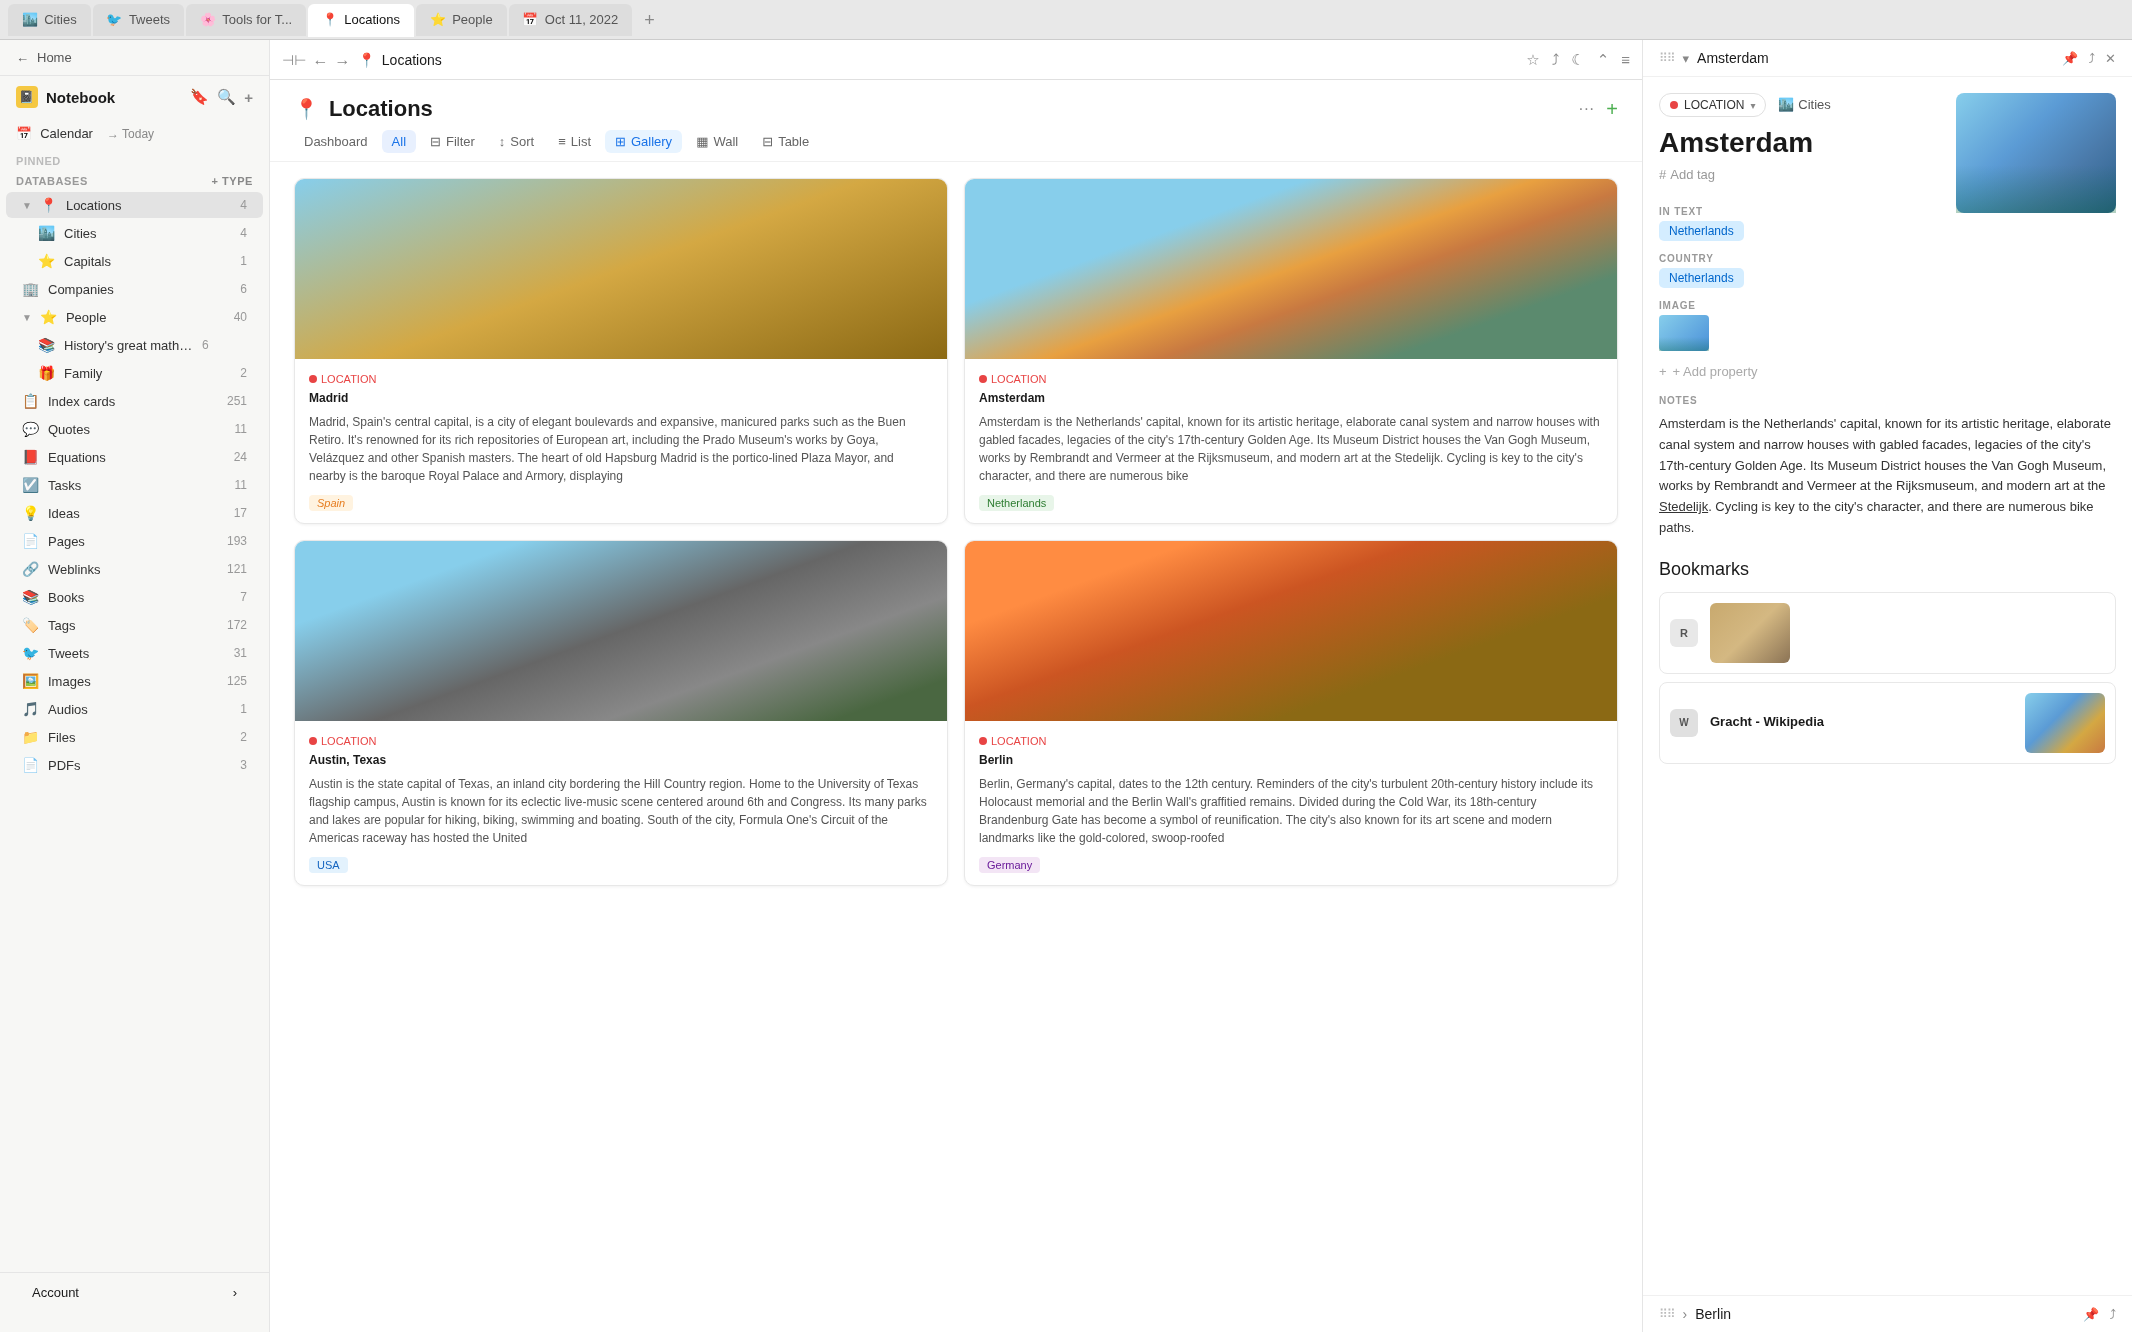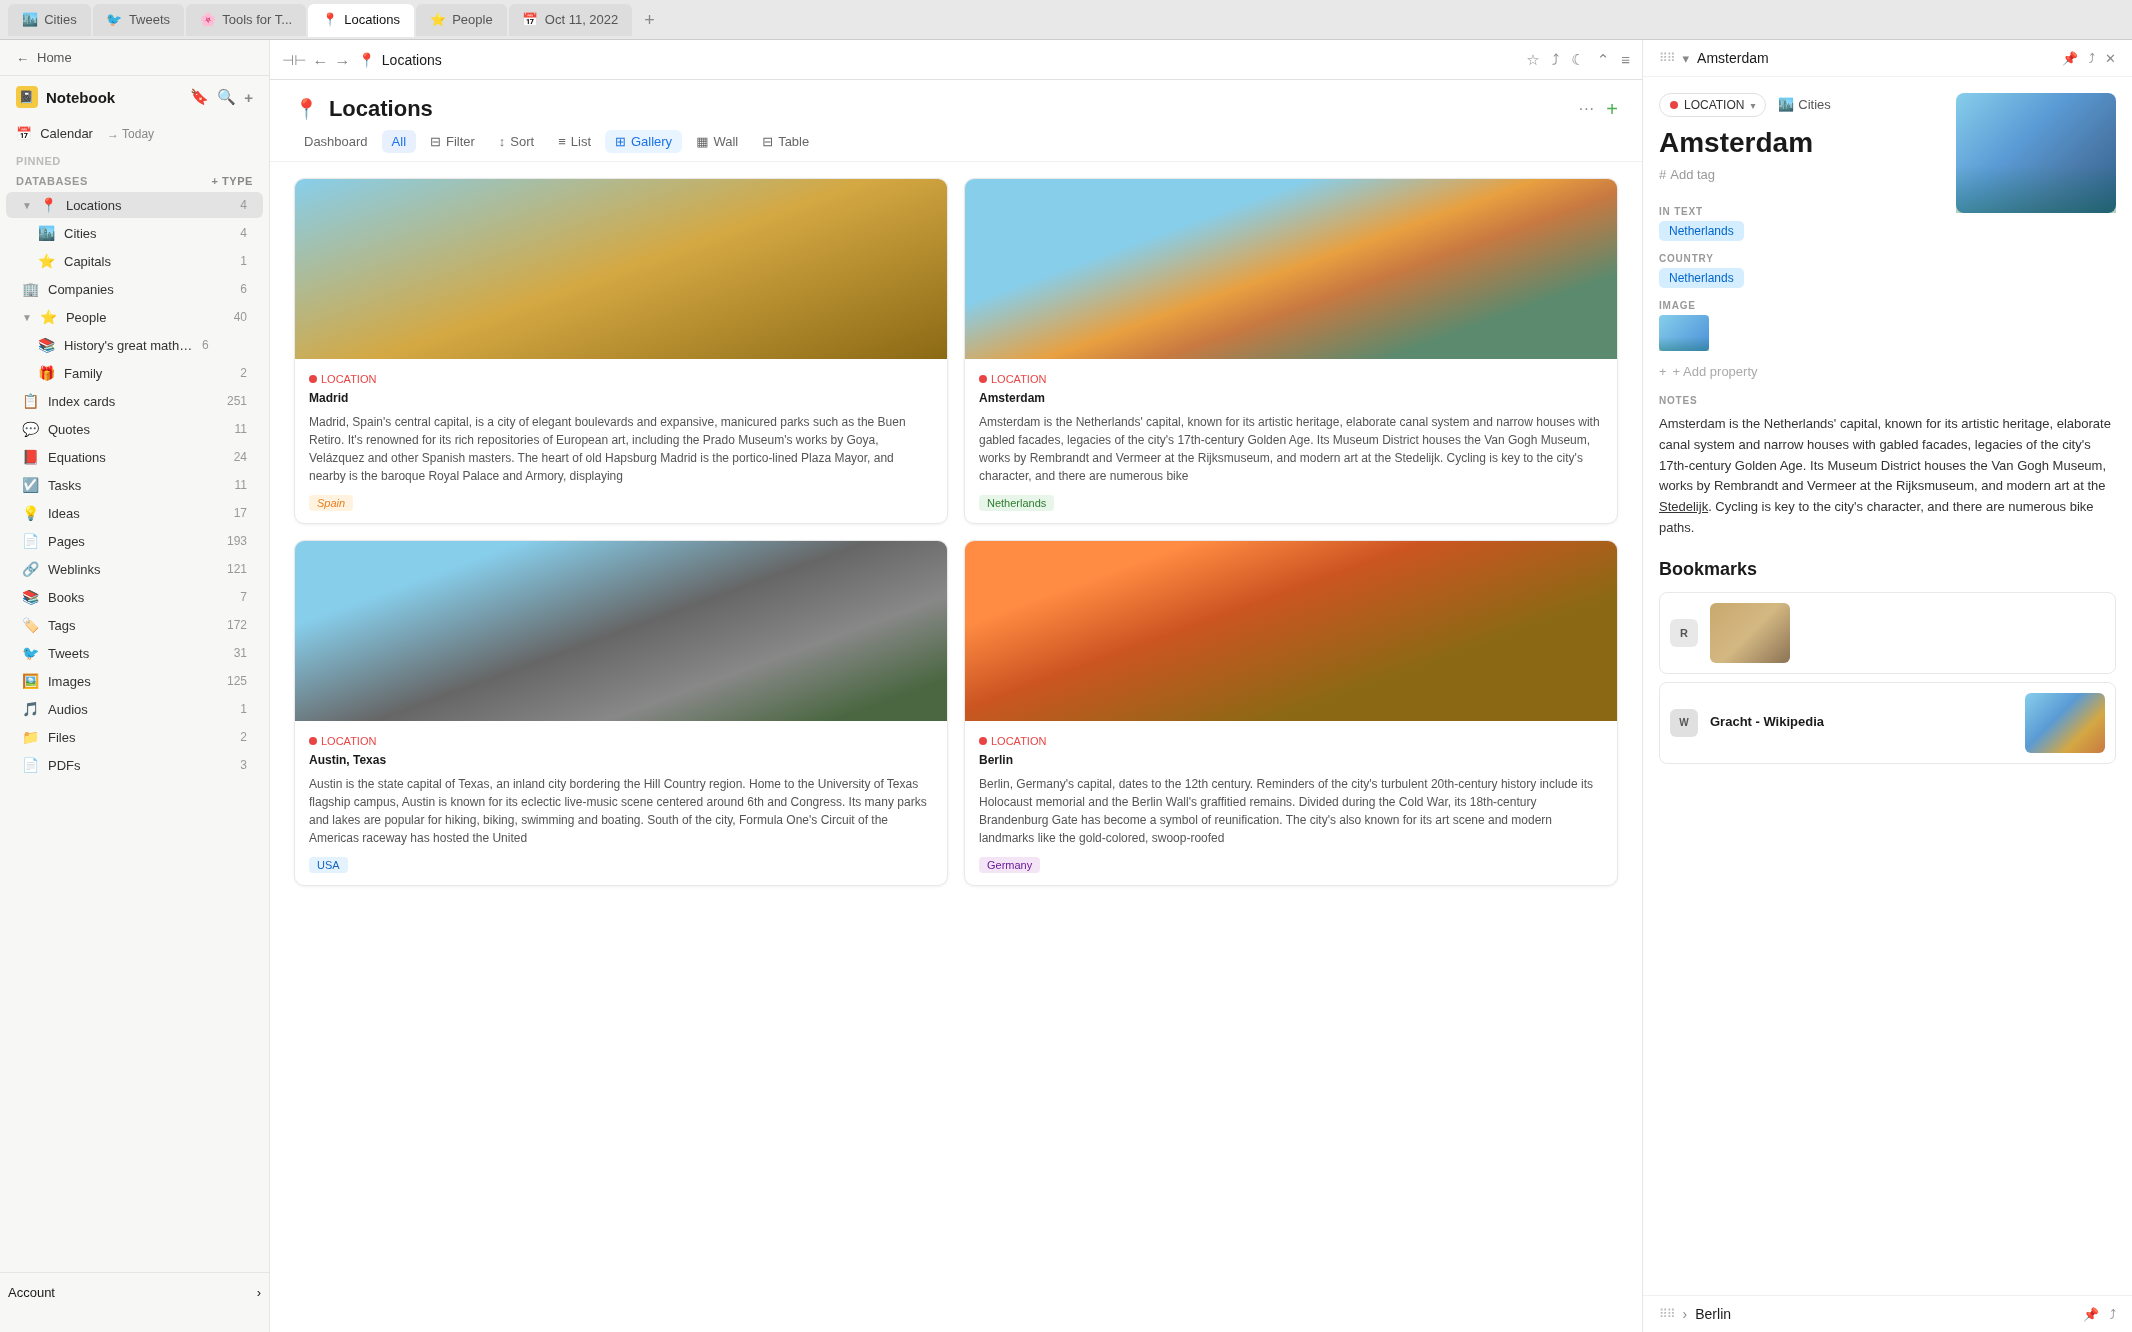--- a/index.html
+++ b/index.html
@@ -34,21 +34,21 @@
     .sidebar-section { padding: 6px 16px 4px; font-size: 11px; font-weight: 600; color: #999; letter-spacing: 0.05em; text-transform: uppercase; display: flex; align-items: center; justify-content: space-between; }
     .sidebar-item { display: flex; align-items: center; gap: 8px; padding: 5px 16px; cursor: pointer; border-radius: 6px; margin: 1px 6px; color: #333; font-size: 13px; }
     .sidebar-item.active { background: #e3e3e3; font-weight: 500; }
     .sidebar-item-icon { width: 18px; text-align: center; font-size: 14px; }
     .sidebar-item-label { flex: 1; }
     .sidebar-item-count { color: #999; font-size: 12px; }
     .sidebar-item-indent { padding-left: 32px; }
     .sidebar-chevron { color: #999; font-size: 10px; }
     .sidebar-calendar { display: flex; align-items: center; gap: 8px; padding: 8px 16px; cursor: pointer; color: #333; font-size: 13px; }
     .pinned-label { padding: 6px 16px 2px; font-size: 11px; font-weight: 600; color: #bbb; letter-spacing: 0.05em; }
-    .sidebar-bottom { margin-top: auto; padding: 12px 8px; border-top: 1px solid #e5e5e5; display: flex; align-items: center; justify-content: space-between; cursor: pointer; }
+    .sidebar-bottom { margin-top: auto; padding: 12px 32px; border-top: 1px solid #e5e5e5; display: flex; align-items: center; justify-content: space-between; cursor: pointer; }
 
     
     .content-area { flex: 1; display: flex; flex-direction: column; overflow: hidden; background: #fff; }
 
     
     .page-header { padding: 16px 24px 0; display: flex; align-items: center; justify-content: space-between; }
     .page-title-row { display: flex; align-items: center; gap: 10px; }
     .page-title-icon { font-size: 20px; color: #e84444; }
     .page-title-text { font-size: 22px; font-weight: 700; }
     .page-header-actions { display: flex; align-items: center; gap: 12px; color: #888; }
@@ -86,21 +86,21 @@
     .panel-city-title { font-size: 28px; font-weight: 700; margin-bottom: 8px; }
     .add-tag { display: inline-flex; align-items: center; gap: 4px; color: #999; font-size: 13px; cursor: pointer; margin-bottom: 12px; }
     .panel-prop-label { font-size: 10px; font-weight: 600; color: #999; letter-spacing: 0.08em; text-transform: uppercase; margin-top: 12px; margin-bottom: 4px; }
     .prop-tag { display: inline-block; padding: 3px 10px; border-radius: 5px; font-size: 12px; font-weight: 500; }
     .prop-tag.netherlands { background: #d4edff; color: #0066cc; }
     .prop-image-thumb { width: 50px; height: 36px; border-radius: 4px; background: #aaa; display: inline-block; }
     .add-property { display: flex; align-items: center; gap: 6px; color: #aaa; font-size: 13px; cursor: pointer; margin-top: 10px; }
     .panel-notes-label { font-size: 10px; font-weight: 600; color: #999; letter-spacing: 0.08em; text-transform: uppercase; margin: 16px 0 8px; }
     .panel-notes { font-size: 13px; color: #333; line-height: 1.6; }
     .panel-notes u { text-decoration: underline; }
-    .bookmarks-title { font-size: 18px; font-weight: 700; margin: 20px 0 12px; }
+    .bookmarks-title { font-size: 18px; font-weight: 400; margin: 20px 0 12px; }
     .bookmark-item { display: flex; align-items: center; gap: 12px; padding: 10px; border: 1px solid #e8e8e8; border-radius: 8px; margin-bottom: 8px; }
     .bookmark-favicon { width: 28px; height: 28px; background: #e8e8e8; border-radius: 6px; display: flex; align-items: center; justify-content: center; font-size: 11px; font-weight: 700; color: #555; flex-shrink: 0; }
     .bookmark-info { flex: 1; overflow: hidden; }
     .bookmark-name { font-size: 13px; font-weight: 600; margin-bottom: 2px; }
     .bookmark-domain { font-size: 11px; color: #888; margin-bottom: 2px; }
     .bookmark-url { font-size: 11px; color: #1a73e8; white-space: nowrap; overflow: hidden; text-overflow: ellipsis; }
     .bookmark-thumb { width: 80px; height: 60px; border-radius: 6px; background: #ddd; flex-shrink: 0; overflow: hidden; display: flex; align-items: center; justify-content: center; font-size: 10px; color: #999; }
     .panel-footer { border-top: 1px solid #f0f0f0; padding: 10px 16px; display: flex; align-items: center; gap: 8px; }
     .panel-footer-label { font-size: 14px; font-weight: 500; flex: 1; }
     .panel-footer-icons { display: flex; gap: 10px; color: #888; }

